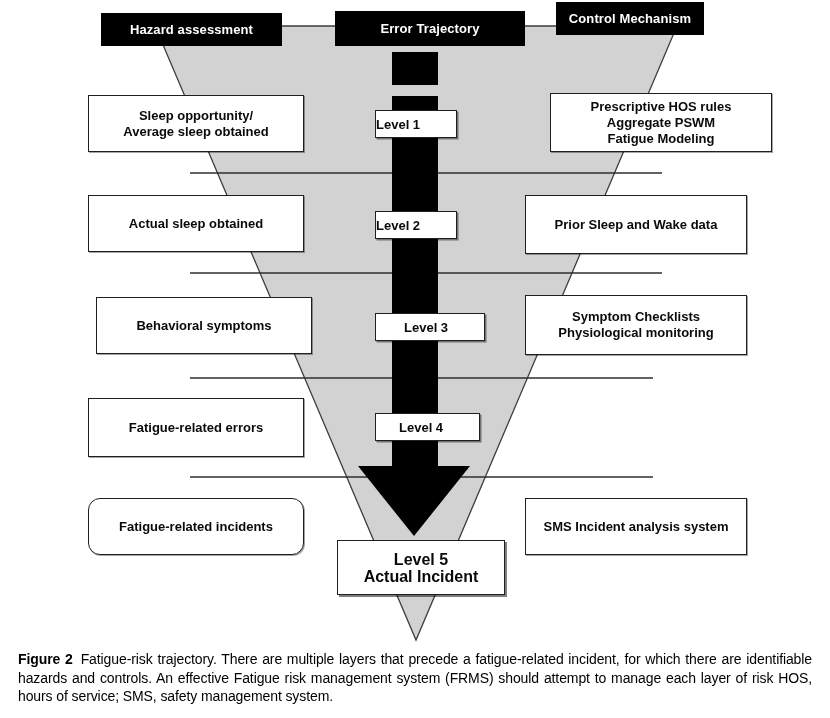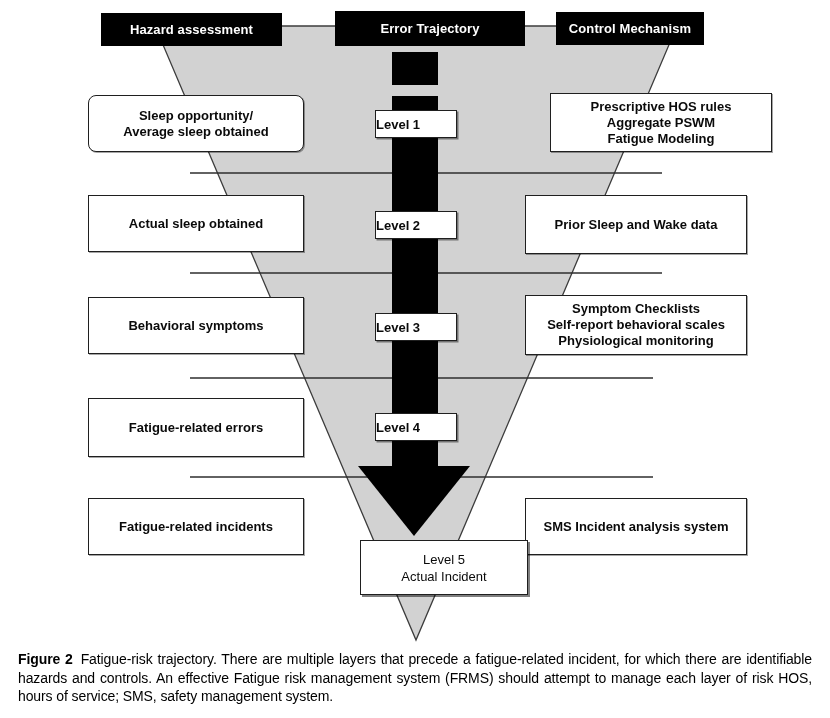--- a/index.html
+++ b/index.html
@@ -42,23 +42,22 @@
     font-weight: bold; font-size: 13px; color: #0a0a0a;
   }
 
   .lvl5 {
     position: absolute; z-index: 3;
     left: 337px; top: 540px; width: 166px; height: 53px;
     background: #ffffff;
     border: 1.5px solid #1f1f1f;
     box-shadow: 2px 2px 0 rgba(0,0,0,0.5);
     display: flex; flex-direction: column; align-items: center; justify-content: center;
-    font-weight: normal; font-size: 13px; line-height: 17px; color: #0a0a0a;
+    font-weight: bold; font-size: 16px; line-height: 17px; color: #0a0a0a;
     text-align: center;
-    margin-left: 23px;
   }
 
   .caption {
     position: absolute; left: 18px; top: 650px; width: 794px; z-index: 3;
     font-size: 14px; line-height: 18.5px; color: #000000;
     text-align: justify; letter-spacing: -0.1px; margin: 0;
   }
   .cap-label { font-weight: bold; padding-right: 8px; }
 </style>
 </head>
@@ -77,68 +76,67 @@
       <rect x="392" y="96" width="46" height="370" fill="#000000"></rect>
       <polygon points="358,466 470,466 414,536" fill="#000000"></polygon>
     </svg>
 
     <div class="hdr" style="left:101px; top:13px; width:181px; height:33px;">
       <span>Hazard assessment</span>
     </div>
     <div class="hdr" style="left:323px; top:11px; width:190px; height:35px;margin-left:12px;">
       <span>Error Trajectory</span>
     </div>
-    <div class="hdr" style="left:556px; top:12px; width:148px; height:33px;">
+    <div class="hdr" style="left:556px; top:2px; width:148px; height:33px;">
       <span>Control Mechanism</span>
     </div>
 
-    <div class="wbox" style="left:88px; top:95px; width:214px; height:55px;border-radius:8px;">
+    <div class="wbox" style="left:88px; top:95px; width:214px; height:55px;">
       <span>Sleep opportunity/</span>
       <span>Average sleep obtained</span>
     </div>
     <div class="wbox" style="left:88px; top:195px; width:214px; height:55px;text-align:center;">
       <span>Actual sleep obtained</span>
     </div>
-    <div class="wbox" style="left:88px; top:297px; width:214px; height:55px;">
+    <div class="wbox" style="left:96px; top:297px; width:214px; height:55px;">
       <span>Behavioral symptoms</span>
     </div>
     <div class="wbox" style="left:88px; top:398px; width:214px; height:57px;">
       <span>Fatigue-related errors</span>
     </div>
-    <div class="wbox" style="left:88px; top:498px; width:214px; height:55px;">
+    <div class="wbox" style="left:88px; top:498px; width:214px; height:55px;border-radius:12px;">
       <span>Fatigue-related incidents</span>
     </div>
 
     <div class="wbox" style="left:550px; top:93px; width:220px; height:57px;">
       <span>Prescriptive HOS rules</span>
       <span>Aggregate PSWM</span>
       <span>Fatigue Modeling</span>
     </div>
     <div class="wbox" style="left:525px; top:195px; width:220px; height:57px;">
       <span>Prior Sleep and Wake data</span>
     </div>
     <div class="wbox" style="left:525px; top:295px; width:220px; height:58px;">
       <span>Symptom Checklists</span>
-      <span>Self-report behavioral scales</span>
       <span>Physiological monitoring</span>
     </div>
     <div class="wbox" style="left:525px; top:498px; width:220px; height:55px;">
       <span>SMS Incident analysis system</span>
     </div>
 
     <div class="lvl" style="top:110px;">
       <span>Level 1</span>
     </div>
     <div class="lvl" style="top:211px;">
       <span>Level 2</span>
     </div>
-    <div class="lvl" style="top:313px;">
+    <div class="lvl" style="top:313px;padding-left:28px;">
       <span>Level 3</span>
     </div>
-    <div class="lvl" style="top:413px;">
+    <div class="lvl" style="top:413px;padding-left:23px;">
       <span>Level 4</span>
     </div>
 
     <div class="lvl5">
       <span>Level 5</span>
       <span>Actual Incident</span>
     </div>
   </div>
 
   <p class="caption">

